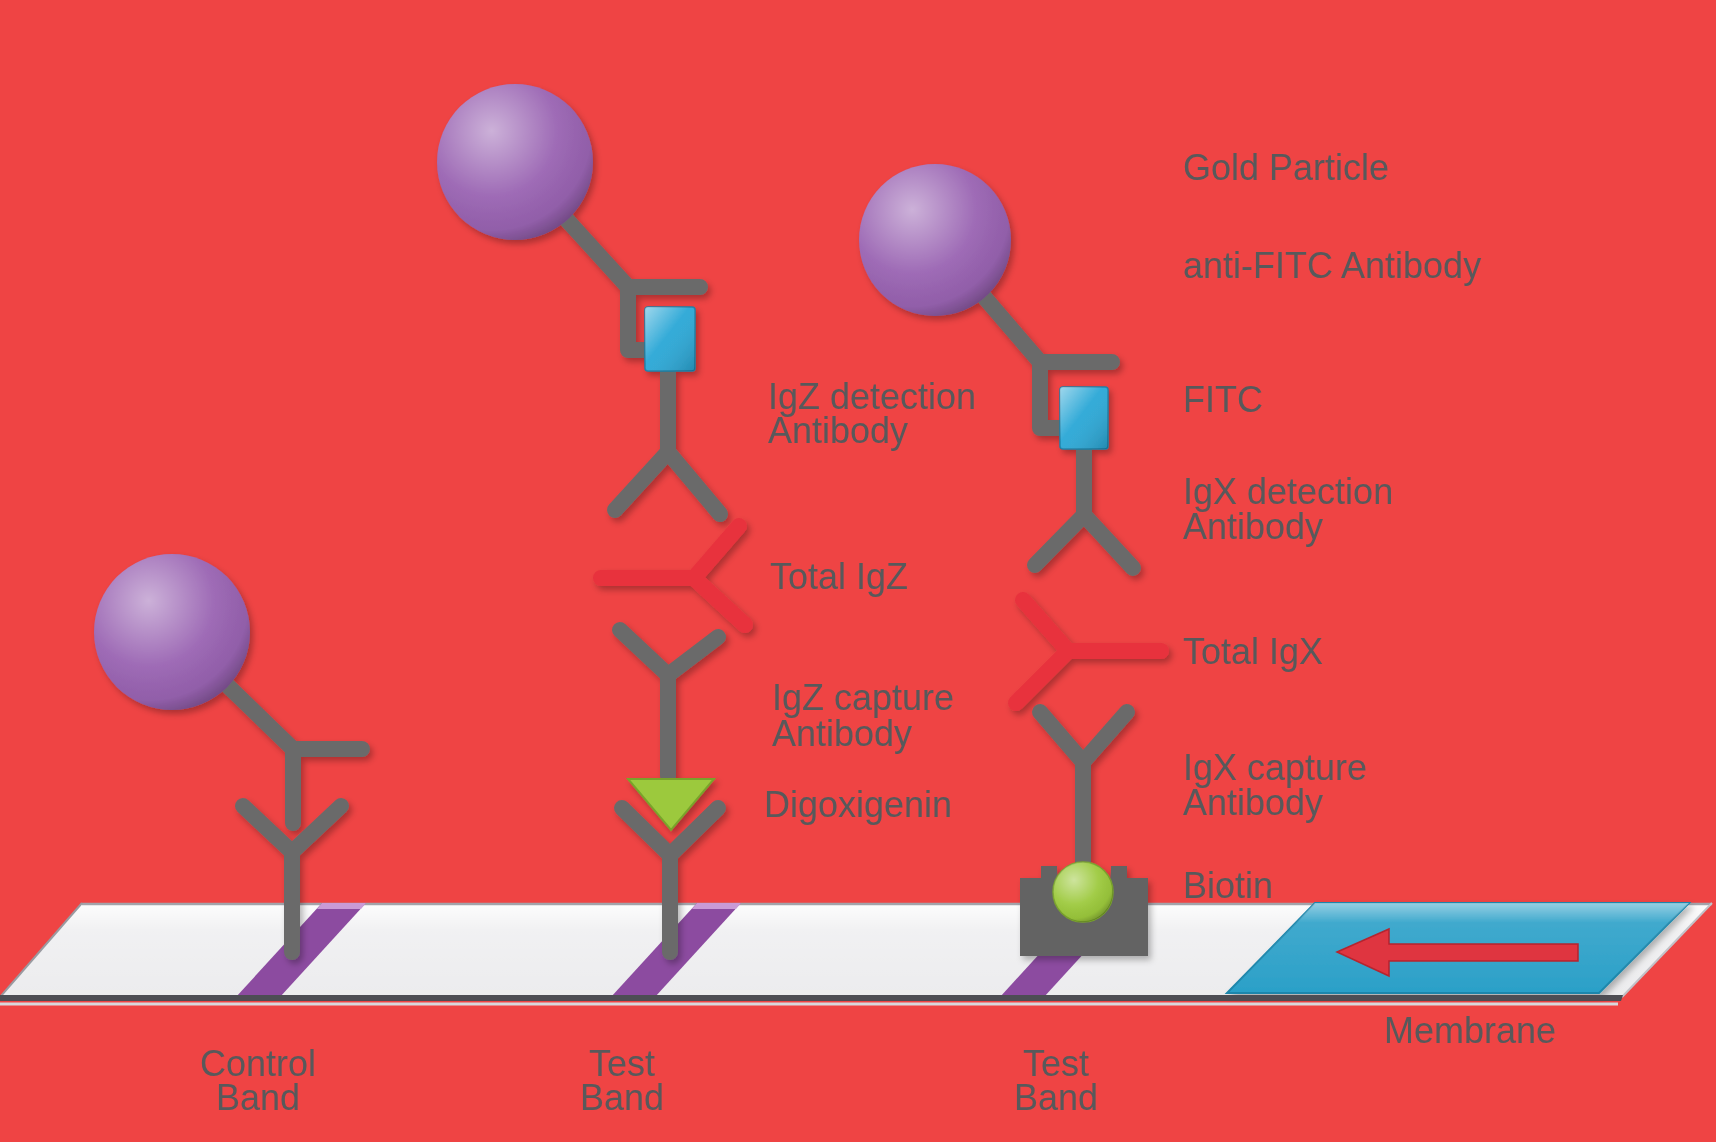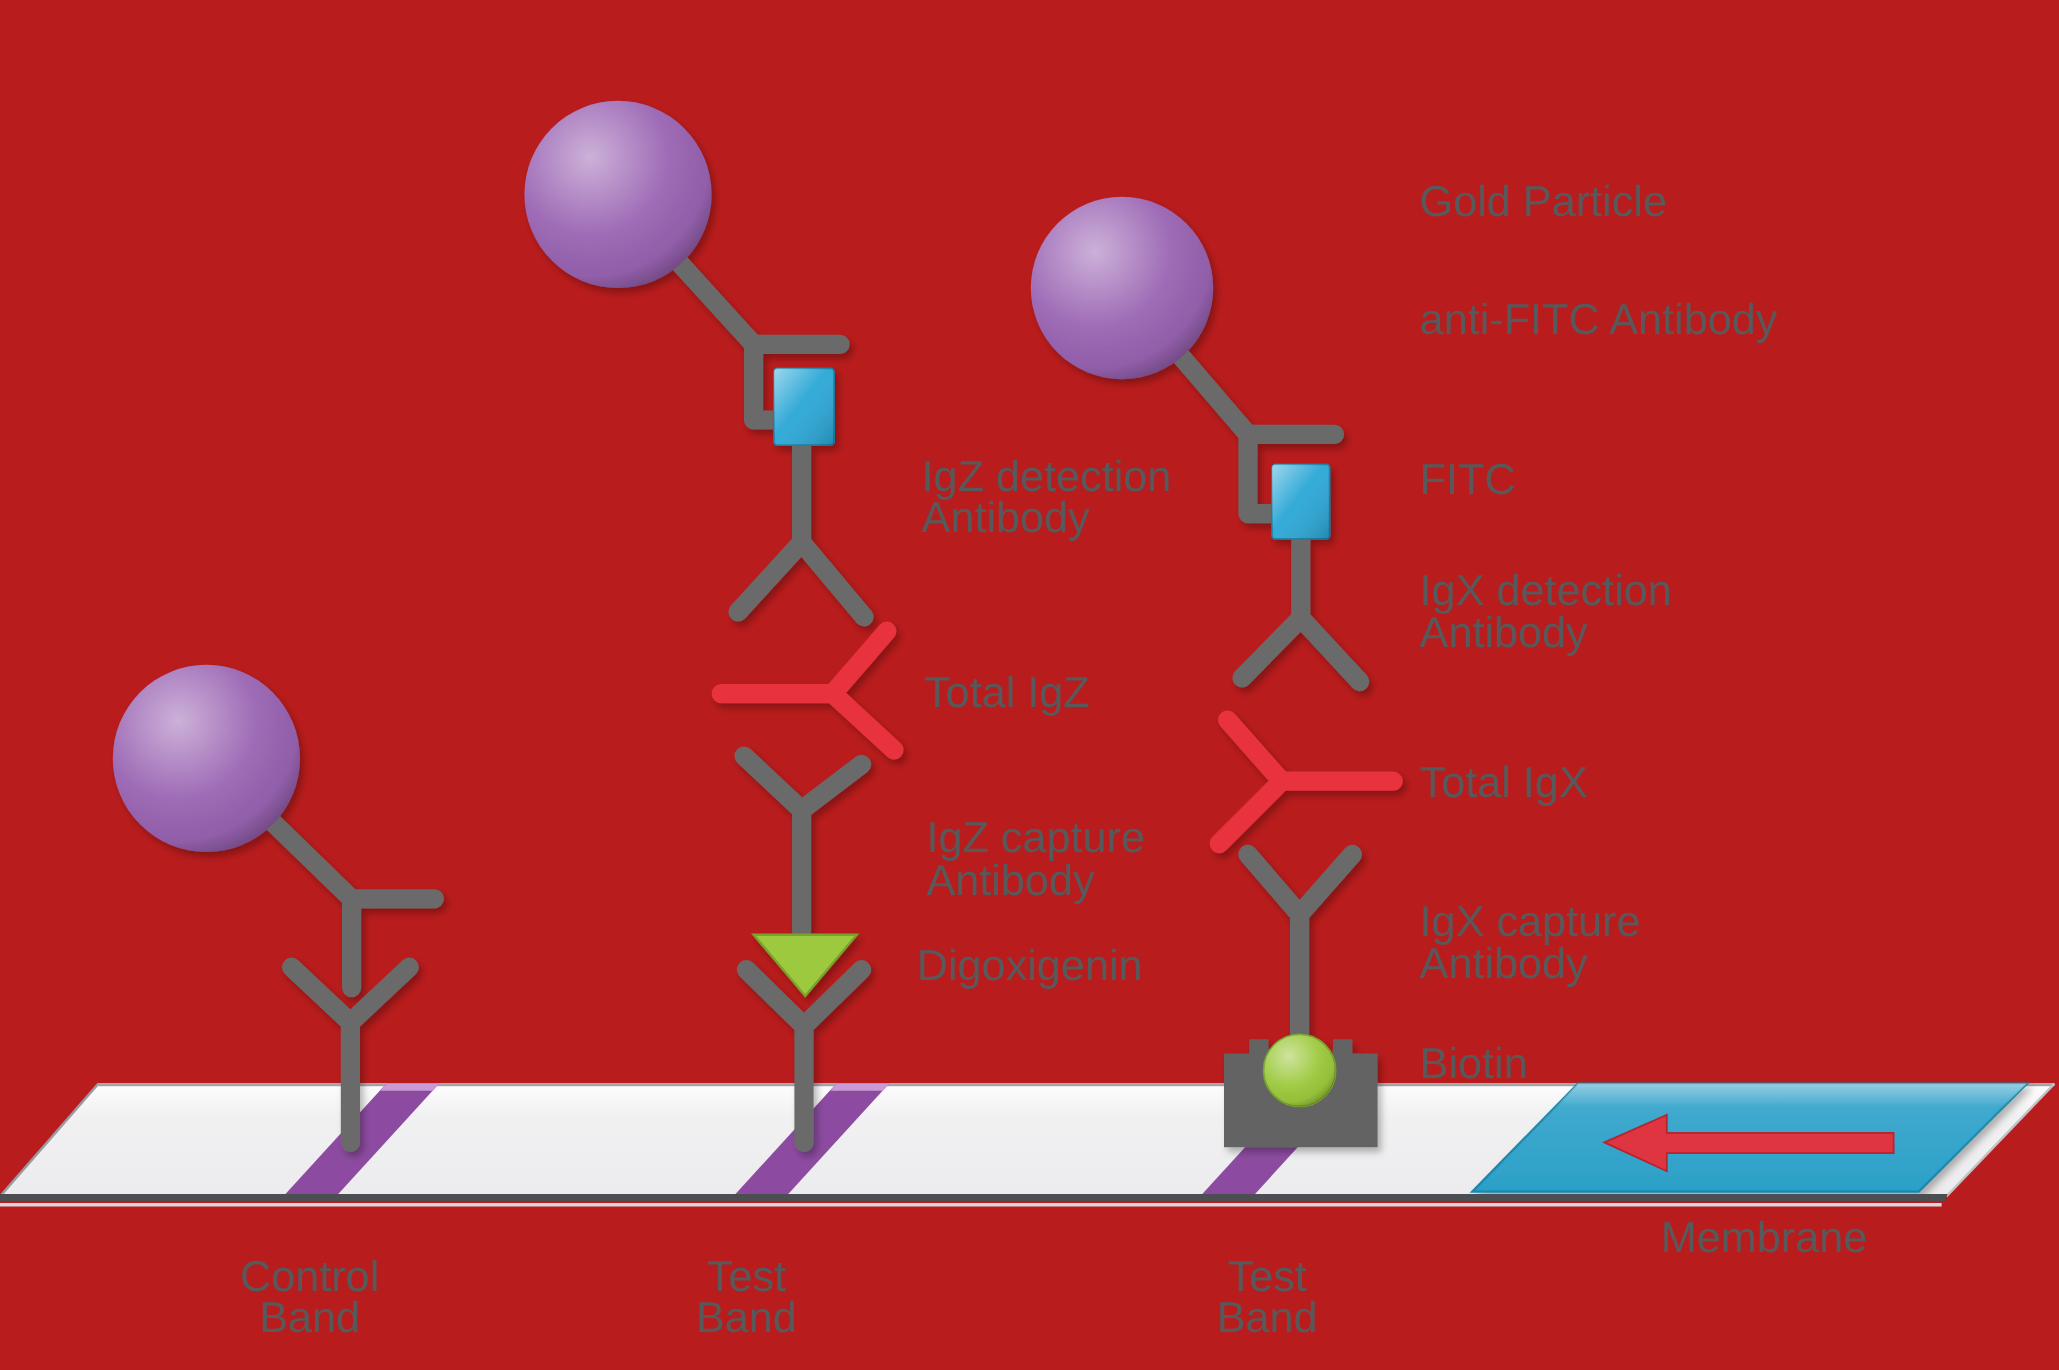--- a/index.html
+++ b/index.html
@@ -1,16 +1,16 @@
 <!DOCTYPE html>
 <html><head>
 <meta charset="utf-8">
 <style>
   html,body{margin:0;padding:0;background:#ffffff;}
-  .stage{position:relative;width:1716px;height:1142px;background:#b91c1c;overflow:hidden;}
+  .stage{position:relative;width:1716px;height:1142px;background:#ef4444;overflow:hidden;}
   svg{display:block;width:1716px;height:1142px;}
   .lbl{font-family:"Liberation Sans", sans-serif;font-size:36px;}
   .lbl-c{text-anchor:middle;}
 </style>
 </head>
 <body>
 
 <div class="stage">
 <svg viewBox="0 0 1716 1142" xmlns="http://www.w3.org/2000/svg">
   <defs>

